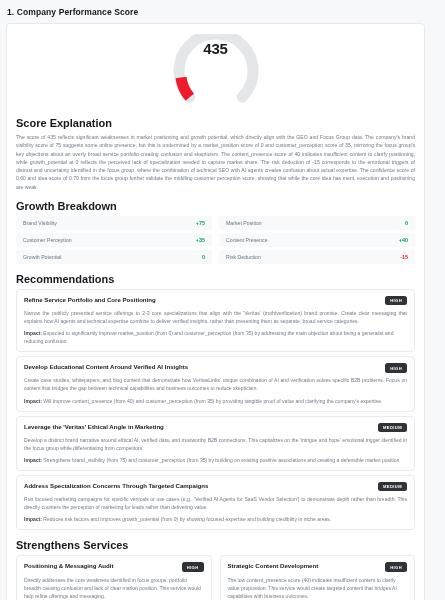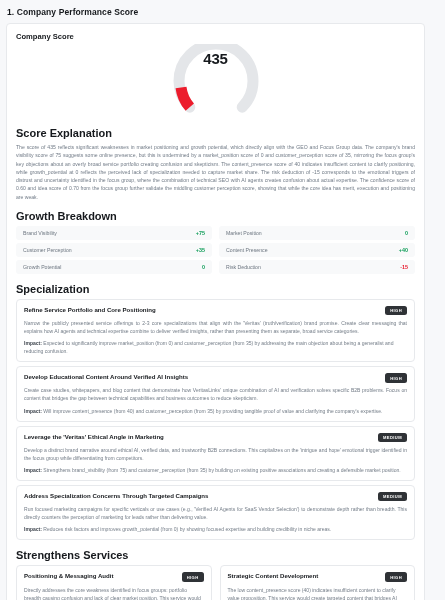--- a/index.html
+++ b/index.html
@@ -169,21 +169,20 @@
 </style>
 </head>
 <body>
 
 <div class="page">
 
   <div class="page-title">1. Company Performance Score</div>
 
   <div class="main-card">
 
-    <div class="card-heading">Company Score</div>
 
     <div class="gauge-wrap">
       <div class="gauge">
         <svg width="104" height="74" viewBox="0 0 104 74">
           <path d="M 25.8 63.2 A 37 37 0 1 1 78.2 63.2" fill="none" stroke="#e4e6e9" stroke-width="11" stroke-linecap="round"></path>
           <path id="gauge-fill" d="M 25.8 63.2 A 37 37 0 0 1 17.0 43.5" fill="none" stroke="#ec1c2c" stroke-width="11" stroke-linecap="butt"></path>
         </svg>
         <div class="gauge-value">435</div>
       </div>
     </div>
@@ -212,21 +211,21 @@
         <div class="bd-row">
           <span class="bd-label">Growth Potential</span>
           <span class="bd-val v-zero">0</span>
         </div>
         <div class="bd-row">
           <span class="bd-label">Risk Deduction</span>
           <span class="bd-val v-neg">-15</span>
         </div>
       </div>
 
-    <div class="sec-title">Specialization</div>
+    <div class="sec-title">Recommendations</div>
     <div id="recommendations-list">
         <div class="rec-card">
           <div class="rec-head">
             <div class="rec-title">Refine Service Portfolio and Core Positioning</div>
             <span class="badge">HIGH</span>
           </div>
           <div class="rec-desc">Narrow the publicly presented service offerings to 2-3 core specializations that align with the 'Veritas' (truth/verification) brand promise. Create clear messaging that explains how AI agents and technical expertise combine to deliver verified insights, rather than presenting them as separate, broad service categories.</div>
           <div class="rec-impact"><b>Impact:</b><span> Expected to significantly improve market_position (from 0) and customer_perception (from 35) by addressing the main objection about being a generalist and reducing confusion.</span></div>
         </div>
         <div class="rec-card">

